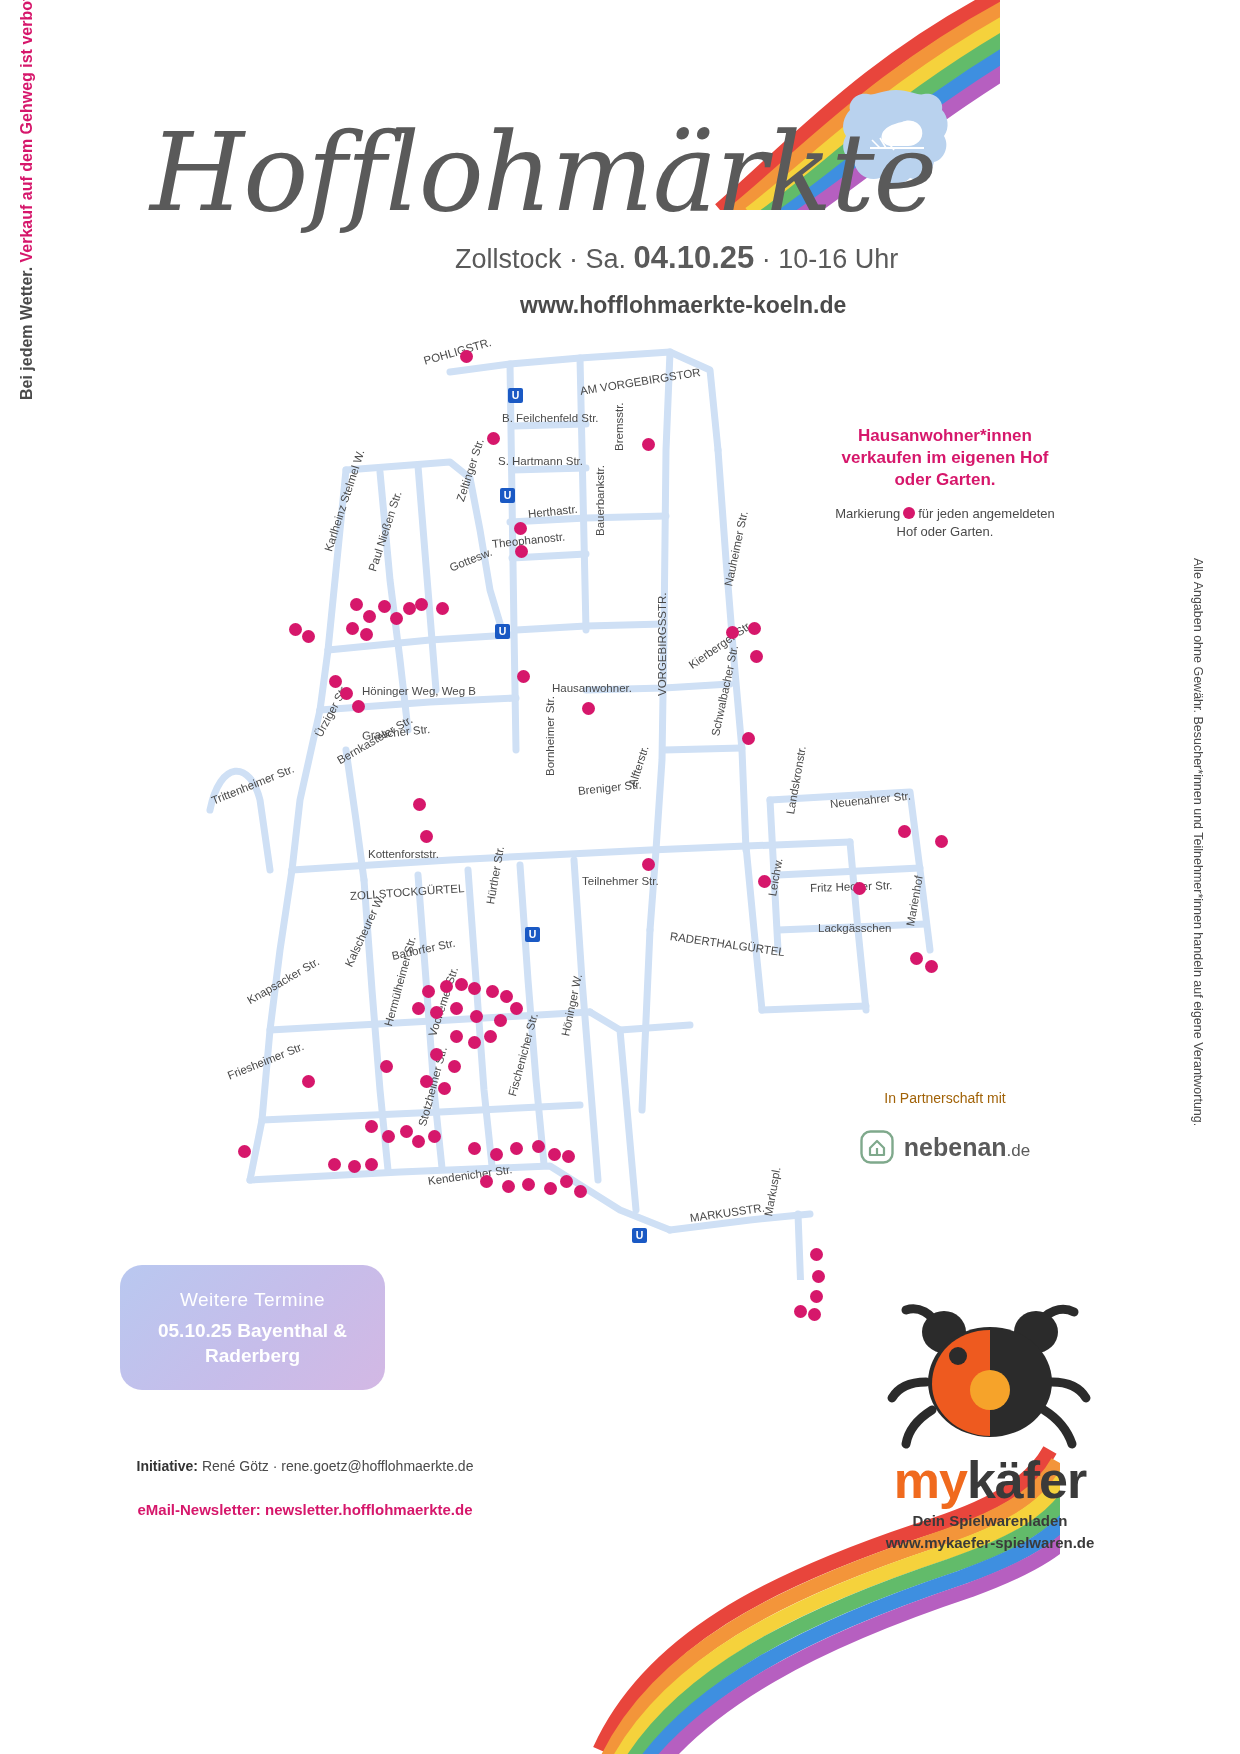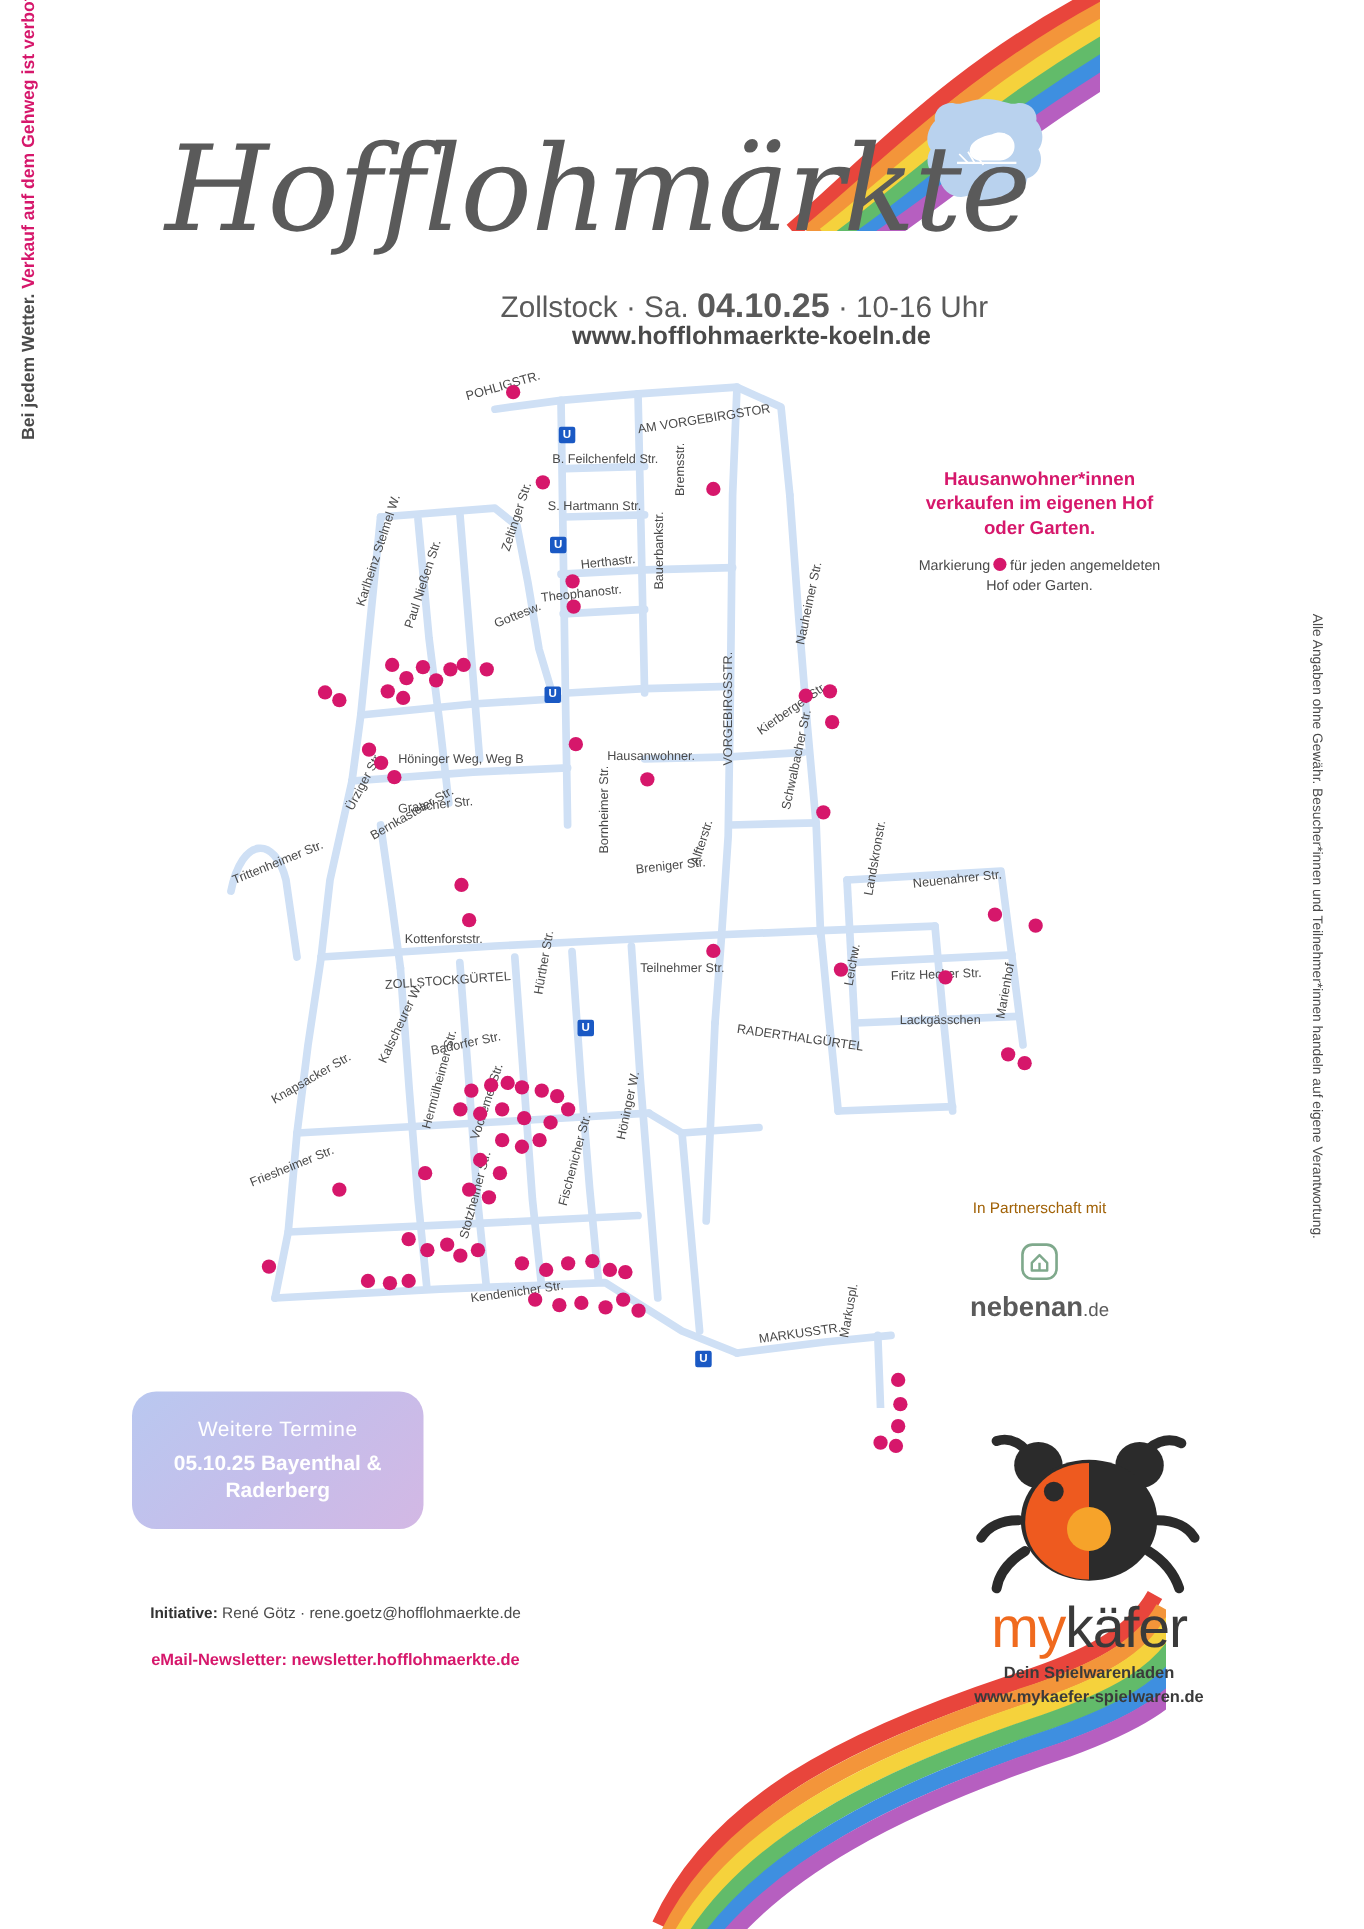--- a/index.html
+++ b/index.html
@@ -15,21 +15,21 @@
   #logo-title {
     position:absolute; left:150px; top:110px;
     font-family:"DejaVu Serif", serif;
     font-style:italic;
     font-size:108px;
     color:#5a5a5a;
     letter-spacing:-1px;
     white-space:nowrap;
   }
   #subtitle {
-    position:absolute; left:455px; top:260px;
+    position:absolute; left:455px; top:240px;
     font-size:27px; color:#5a5a5a; white-space:nowrap;
   }
   #subtitle .date { font-weight:bold; font-size:31px; }
   #url {
     position:absolute; left:520px; top:292px;
     font-size:23px; font-weight:bold; color:#4a4a4a; white-space:nowrap;
   }
   
   #rainbow-top { position:absolute; right:0; top:0; width:320px; height:210px; }
   #bird-badge { position:absolute; left:840px; top:88px; width:112px; height:100px; }
@@ -71,21 +71,21 @@
 
   
   #info-block { position:absolute; left:830px; top:425px; width:230px; text-align:center; }
   #info-head { font-size:17px; font-weight:bold; color:#d6176b; line-height:1.3; }
   #info-sub { margin-top:14px; font-size:13px; color:#4a4a4a; line-height:1.35; }
   #info-sub .mk-dot { display:inline-block; width:12px; height:12px; border-radius:50%; background:#d6176b; vertical-align:-1px; margin:0 3px; }
 
   
   #partner { position:absolute; left:830px; top:1090px; width:230px; text-align:center; }
   #partner-label { font-size:14px; color:#a16207; }
-  #partner-logo { margin-top:24px; display:flex; align-items:center; justify-content:center; gap:10px;flex-direction:column; }
+  #partner-logo { margin-top:24px; display:flex; align-items:center; justify-content:center; gap:10px; }
   #partner-name { font-size:25px; color:#5a5a5a; }
   #partner-name b { font-weight:bold; }
   #partner-name .de { font-size:17px; }
 
   
   #termine {
     position:absolute; left:120px; top:1265px; width:265px; height:125px;
     border-radius:22px;
     background:linear-gradient(135deg,#b9c8f0 0%,#c6bdea 55%,#d3b8e4 100%);
     color:#ffffff; text-align:center;
@@ -95,21 +95,21 @@
 
   
   #footer { position:absolute; left:85px; top:1455px; width:440px; }
   .foot-row { font-size:14px; line-height:1.7; }
   .foot-row b { font-weight:bold; color:#333; }
   #newsletter { margin-top:22px; font-size:15px; font-weight:bold; color:#d6176b; }
 
   
   #mykaefer { position:absolute; left:840px; top:1290px; width:300px; height:300px; }
   #mk-word { position:absolute; left:0; top:160px; width:300px; text-align:center;
-             font-size:52px; color:#f06a1e; font-weight:normal; letter-spacing:-1px; }
+             font-size:52px; color:#f06a1e; font-weight:bold; letter-spacing:-1px; }
   #mk-word span.dark { color:#3a3a3a; }
   #mk-tag1 { position:absolute; left:0; top:222px; width:300px; text-align:center; font-size:15px; font-weight:bold; color:#3a3a3a; }
   #mk-tag2 { position:absolute; left:0; top:244px; width:300px; text-align:center; font-size:15px; font-weight:bold; color:#3a3a3a; }
   #rainbow-bottom { position:absolute; left:590px; top:1390px; width:470px; height:370px; }
 </style>
 </head>
 <body>
 
 <div id="header">
 

